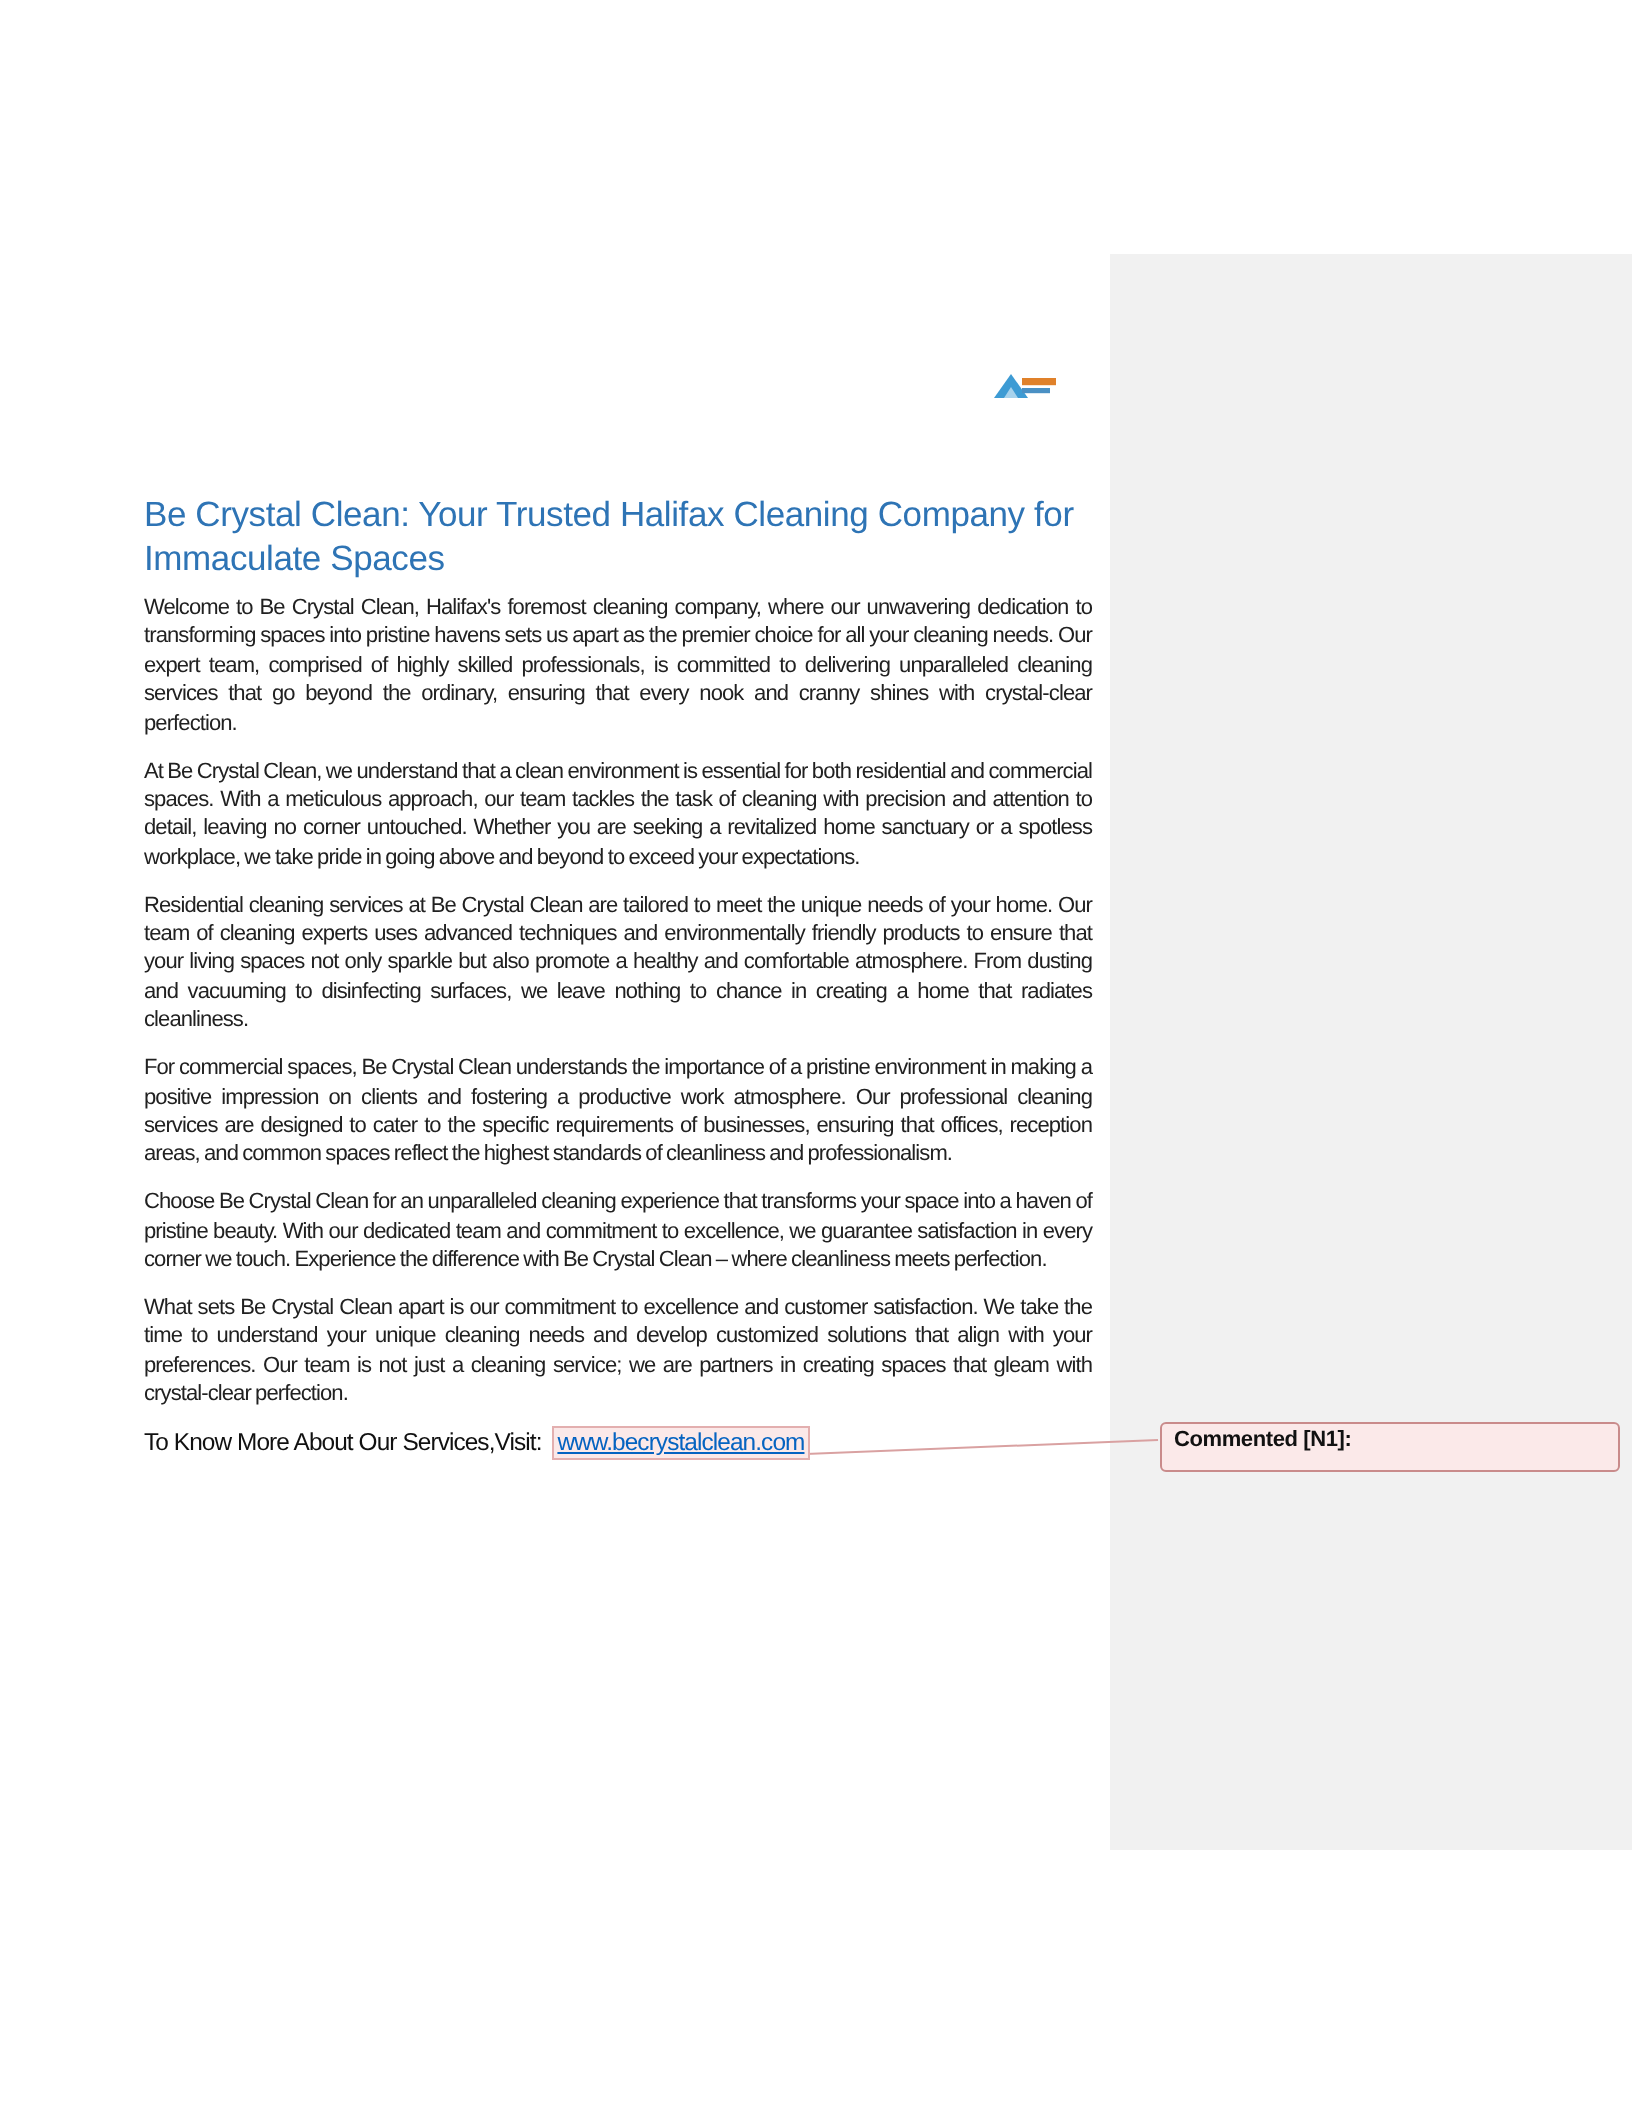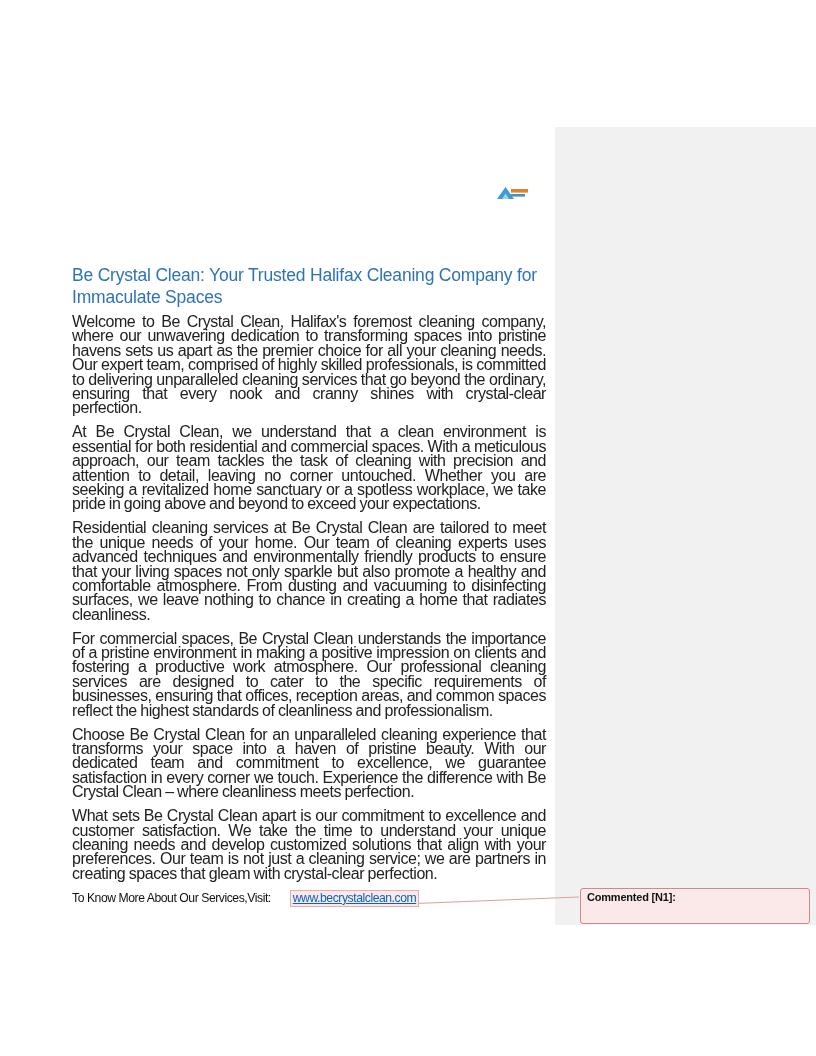--- a/index.html
+++ b/index.html
@@ -23,33 +23,33 @@
   
   .logo {
     position: absolute;
     left: 496px; top: 184px;
     width: 36px; height: 18px;
   }
 
   
   .doc {
     position: absolute;
-    left: 72px; top: 264px;
+    left: 72px; top: 246px;
     width: 474px;
   }
   .doc-heading {
     color: #2E74B5;
     font-size: 17.5px;
     font-weight: 400;
     line-height: 22px;
     margin-bottom: 7px;
     letter-spacing: -0.2px;
   }
   .doc p.body-para {
-    font-size: 16px;
+    font-size: 11px;
     line-height: 14.4px;
     letter-spacing: -0.45px;
     word-spacing: -0.5px;
     color: #212121;
     text-align: justify;
     margin-bottom: 9.5px;
   }
   .cta-line {
     position: relative;
     font-size: 12.2px;
@@ -58,36 +58,36 @@
     color: #111111;
     white-space: nowrap;
     margin-top: 1px;
   }
   .cta-label { font-weight: 400; }
   .comment-anchor {
     display: inline;
     background: #FBE9E9;
     border: 1px solid #E3AFAF;
     padding: 0 2px 1px 2px;
-    margin-left: 16px;
+    margin-left: 2px;
     position: relative;
     z-index: 2;
   }
   .doc-link {
     color: #0563C1;
     text-decoration: underline;
     cursor: pointer;
     font-weight: 400;
   }
 
   
   .comment-card {
     position: absolute;
     left: 508px; top: -3px;
-    width: 230px; height: 36px;
+    width: 230px; height: 25px;
     background: #FBE9E9;
     border: 1px solid #C98B8B;
     border-radius: 3px;
     padding: 1px 6px;
     font-size: 11px;
     font-weight: 700;
     line-height: 15px;
     color: #111111;
     letter-spacing: -0.2px;
     z-index: 3;

